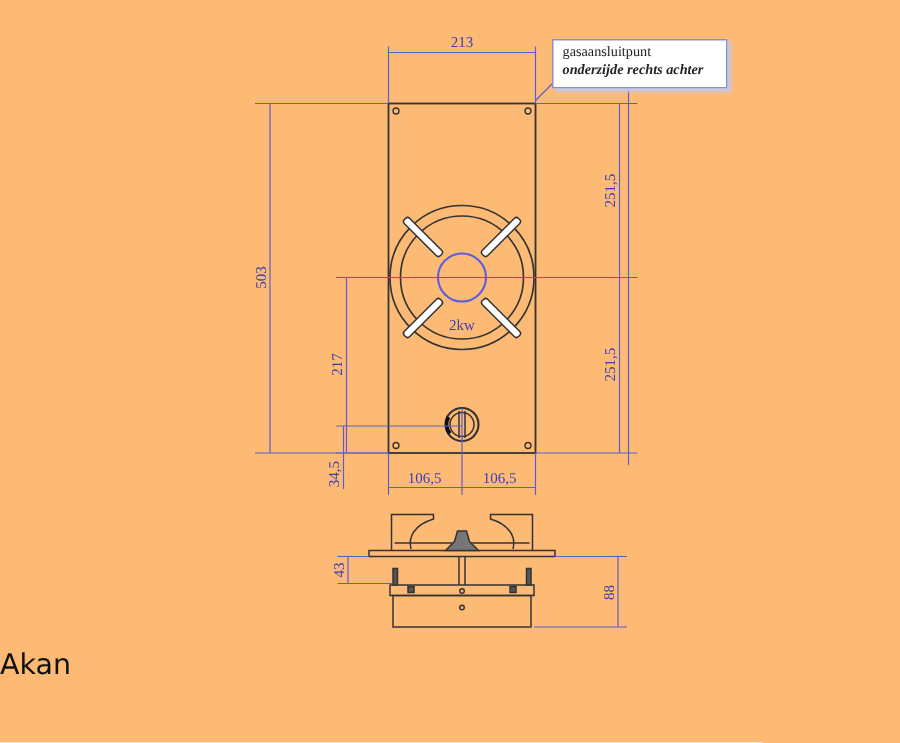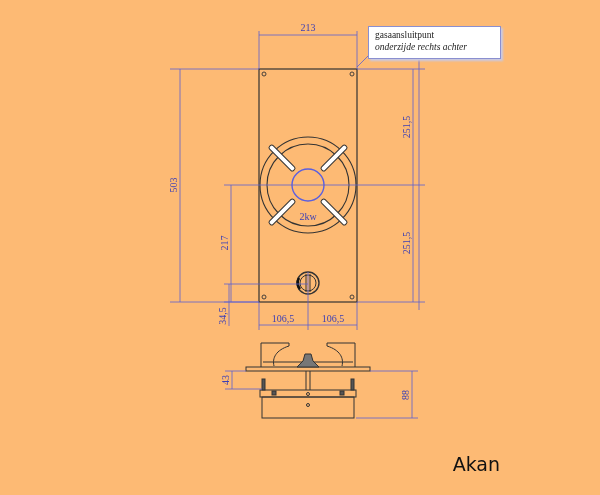--- a/index.html
+++ b/index.html
@@ -1,21 +1,21 @@
 <!DOCTYPE html>
 <html><head>
   <meta charset="utf-8">
   <style>
     html, body { margin: 0; padding: 0; background: #ffffff; }
     #canvas { position: relative; width: 600px; height: 495px; background: #fdba74; overflow: hidden; }
     svg { position: absolute; left: 0; top: 0; }
     .dim-text { font-family: "Liberation Serif", serif; font-size: 10px; fill: #3b3fb5; }
-    .note-box { position: absolute; left: 368px; top: 26px; width: 133px; height: 33px; border: 1px solid #8a8fd0; background: #fff; box-shadow: 2px 2px 2px #c7c9e6; font-family: "Liberation Serif", serif; font-size: 9.5px; color: #222; padding: 2px 0 0 6px; box-sizing: border-box; line-height: 12px; }
-    .note-box .l2 { font-style: italic; }
-    .title { position: absolute; left: 0; width: 500px; top: 432px; text-align: right; font-family: "DejaVu Sans", sans-serif; font-size: 19px; color: #111; margin-top: 21px; }
+    .note-box { position: absolute; left: 368px; top: 26px; width: 117px; height: 33px; border: 1px solid #8a8fd0; background: #fff; box-shadow: 2px 2px 2px #c7c9e6; font-family: "Liberation Serif", serif; font-size: 9.5px; color: #222; padding: 2px 0 0 6px; box-sizing: border-box; line-height: 12px; }
+    .note-box .l2 { font-style: italic; font-weight: bold; }
+    .title { position: absolute; left: 0; width: 500px; top: 432px; text-align: left; font-family: "DejaVu Sans", sans-serif; font-size: 19px; color: #111; }
   </style>
 </head>
 <body>
 
 <div id="canvas">
   <svg width="600" height="495" viewBox="0 0 600 495">
 
     <g>
 
       <rect x="259" y="69" width="98" height="233" fill="none" stroke="#333" stroke-width="1.2"></rect>

